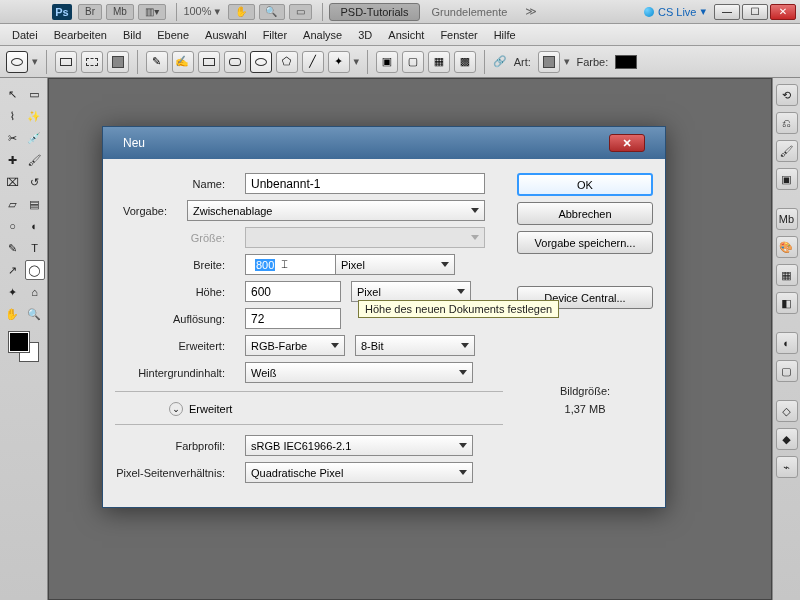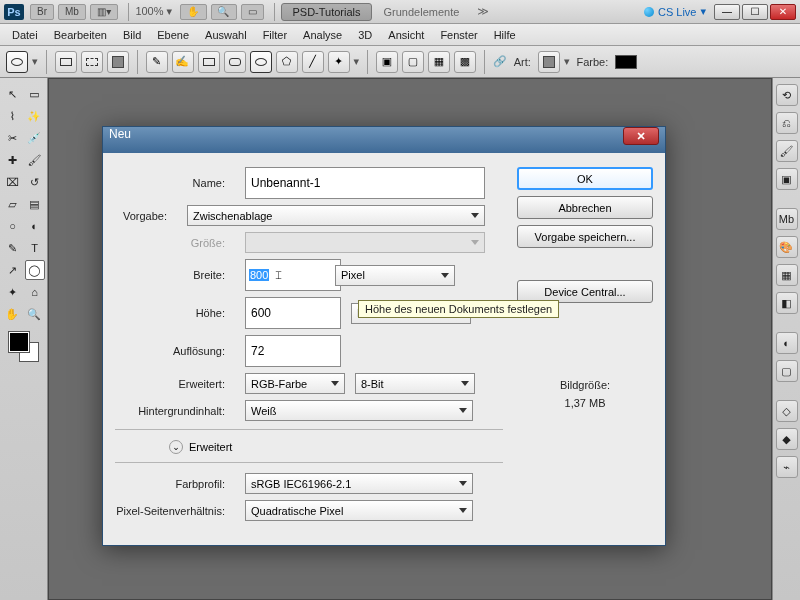--- a/index.html
+++ b/index.html
@@ -1,20 +1,20 @@
 <!DOCTYPE html>
 <html><head>
 <meta charset="utf-8">
 <style>
 * { box-sizing: border-box; margin: 0; padding: 0; font-family: "Segoe UI", Tahoma, sans-serif; font-size: 11px; }
 body { width: 800px; height: 600px; overflow: hidden; background: #6b6b6b; }
 
 
 .app-bar { background: linear-gradient(#e4e4e4,#cfcfcf); height: 24px; display:flex; align-items:center; padding:0 4px; border-bottom:1px solid #999; }
-.ps-logo { width:20px; height:16px; background:#0a3a5a; color:#9fd0ff; display:flex; align-items:center; justify-content:center; font-weight:bold; font-size:11px; border-radius:2px; margin-right:6px;}
+.ps-logo { width:20px; height:16px; background:#0a3a5a; color:#9fd0ff; display:flex; align-items:center; justify-content:center; font-weight:bold; font-size:11px; border-radius:2px; margin-right:6px;margin-left:48px;}
 .app-bar .pill { background:#c0c0c0; border:1px solid #999; color:#444; padding:1px 6px; margin-right:4px; border-radius:2px; font-size:10px; height:16px; display:flex; align-items:center;}
 .app-bar .sep { width:1px; height:18px; background:#999; margin:0 6px;}
 .app-bar .zoom { color:#555; margin-right:8px; }
 .app-bar .tabbtn { padding:2px 10px; color:#666; margin-right:2px; }
 .app-bar .tabbtn.active { background: linear-gradient(#b0b0b0,#9e9e9e); border:1px solid #777; border-radius:3px; color:#222;}
 .app-bar .chev { color:#666; margin:0 6px;}
 .app-bar .spacer { flex:1;}
 .cs-live { color:#1063b8; display:flex; align-items:center; gap:4px; margin-right:8px;}
 .cs-live .dot { width:10px;height:10px;border-radius:50%; background: radial-gradient(circle at 30% 30%, #6fd1ff, #0b8bd1);}
 .win-btns { display:flex; gap:2px;}
@@ -47,31 +47,31 @@
 .tool-col .tool.sel { background:#fff; border:1px solid #666;}
 .tool-col .swatches { margin-top:6px; position:relative; width:30px; height:30px;}
 .tool-col .swatches .fg { position:absolute; width:20px; height:20px; background:#000; border:1px solid #fff; outline:1px solid #555;}
 .tool-col .swatches .bg { position:absolute; left:10px; top:10px; width:20px; height:20px; background:#fff; border:1px solid #555;}
 .canvas { flex:1; background:#6b6b6b; border:1px solid #444; position:relative;}
 .tool-col.right { width:28px; border-left:1px solid #888; border-right:none;}
 .tool-col.right .tool { width:22px; height:22px; background:linear-gradient(#e9e9e9,#d1d1d1); border:1px solid #9a9a9a; border-radius:3px; margin-bottom:4px;}
 
 
 .dialog { position:absolute; left:102px; top:126px; width:564px; background:#ececec; border:1px solid #2a4f74; box-shadow:0 4px 24px rgba(0,0,0,0.5); }
-.dlg-title { height:26px; background:linear-gradient(#6c93b9,#3f6a96); display:flex; align-items:flex-start; padding:0 6px; color:#fff;}
+.dlg-title { height:32px; background:linear-gradient(#6c93b9,#3f6a96); display:flex; align-items:center; padding:0 20px; color:#fff;}
 .dlg-title .t { flex:1; font-size:12px;}
 .dlg-close { width:36px; height:18px; background:linear-gradient(#e06666,#b02d2d); border:1px solid #7a1a1a; border-radius:3px; color:#fff; display:flex; align-items:center; justify-content:center; font-weight:bold; font-size:11px;}
 .dlg-body { padding:14px 12px 18px; display:flex; gap:14px;}
 .dlg-left { flex:1;}
 .dlg-right { width:136px; display:flex; flex-direction:column; gap:6px;}
 
 .frow { display:flex; align-items:center; margin-bottom:6px; }
 .flabel { width:130px; text-align:right; padding-right:20px; color:#222;}
 .flabel.disabled { color:#9a9a9a;}
-input[type=text].fld { height:32px; border:1px solid #8a8a8a; padding:0 5px; background:#fff; font-size:12px;}
+input[type=text].fld { height:21px; border:1px solid #8a8a8a; padding:0 5px; background:#fff; font-size:12px;}
 .combo { height:21px; border:1px solid #8a8a8a; background:linear-gradient(#ffffff,#e9e9e9); display:flex; align-items:center; padding:0 5px; position:relative;}
 .combo.disabled { background:#e4e4e4; color:#9a9a9a; border-color:#b5b5b5;}
 .combo .arrow { position:absolute; right:5px; top:7px; width:0;height:0; border-left:4px solid transparent; border-right:4px solid transparent; border-top:5px solid #333;}
 .combo.disabled .arrow { border-top-color:#aaa;}
 
 .btn { height:23px; border:1px solid #7a7a7a; background:linear-gradient(#fcfcfc,#dcdcdc); border-radius:3px; display:flex; align-items:center; justify-content:center;}
 .btn.primary { border:2px solid #3399ff; background:linear-gradient(#ffffff,#e6f2ff);}
 .btn.disabled { color:#9a9a9a; background:#e4e4e4;}
 
 .divider { height:1px; background:#b5b5b5; margin:8px 0 10px;}
@@ -269,21 +269,21 @@
         <div class="flabel disabled">Größe:</div>
         <div class="combo disabled" style="width:240px">
             <span></span>
             <div class="arrow"></div>
           </div>
       </div>
 
       <div class="frow">
         <div class="flabel">Breite:</div>
         <input type="text" class="fld" style="width: 96px; background: rgb(255, 255, 255); color: rgb(255, 255, 255);" value="">
-        <div style="position:relative;margin-left:-96px;width:80px;height:21px;pointer-events:none;display:flex;align-items:center;padding:0 4px">
+        <div style="position:relative;margin-left:-96px;width:80px;height:21px;pointer-events:none;display:flex;align-items:center;padding:0 10px">
             <span style="background:#3399ff;color:#fff;padding:0 1px">800</span>
             <span style="margin-left:6px;color:#000">⌶</span>
           </div>
         <div style="width:10px"></div>
         <div class="combo" style="width:120px">
             <span>Pixel</span>
             <div class="arrow"></div>
           </div>
       </div>
 

